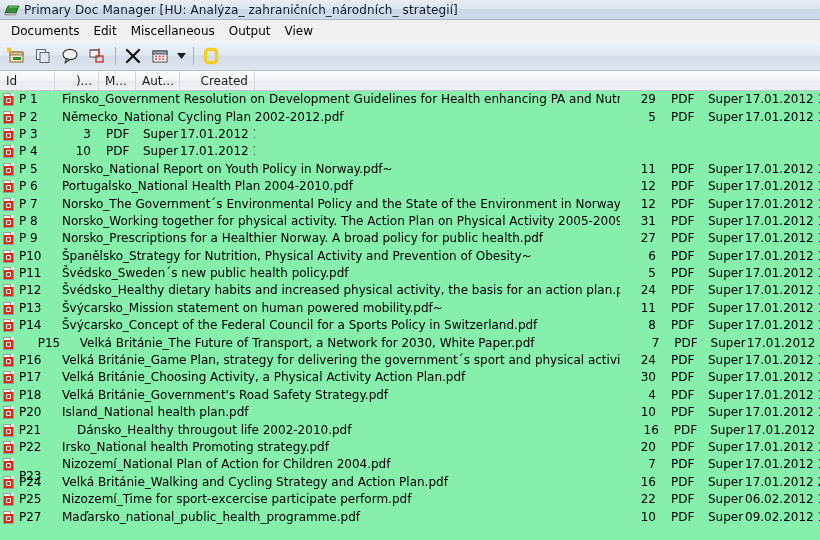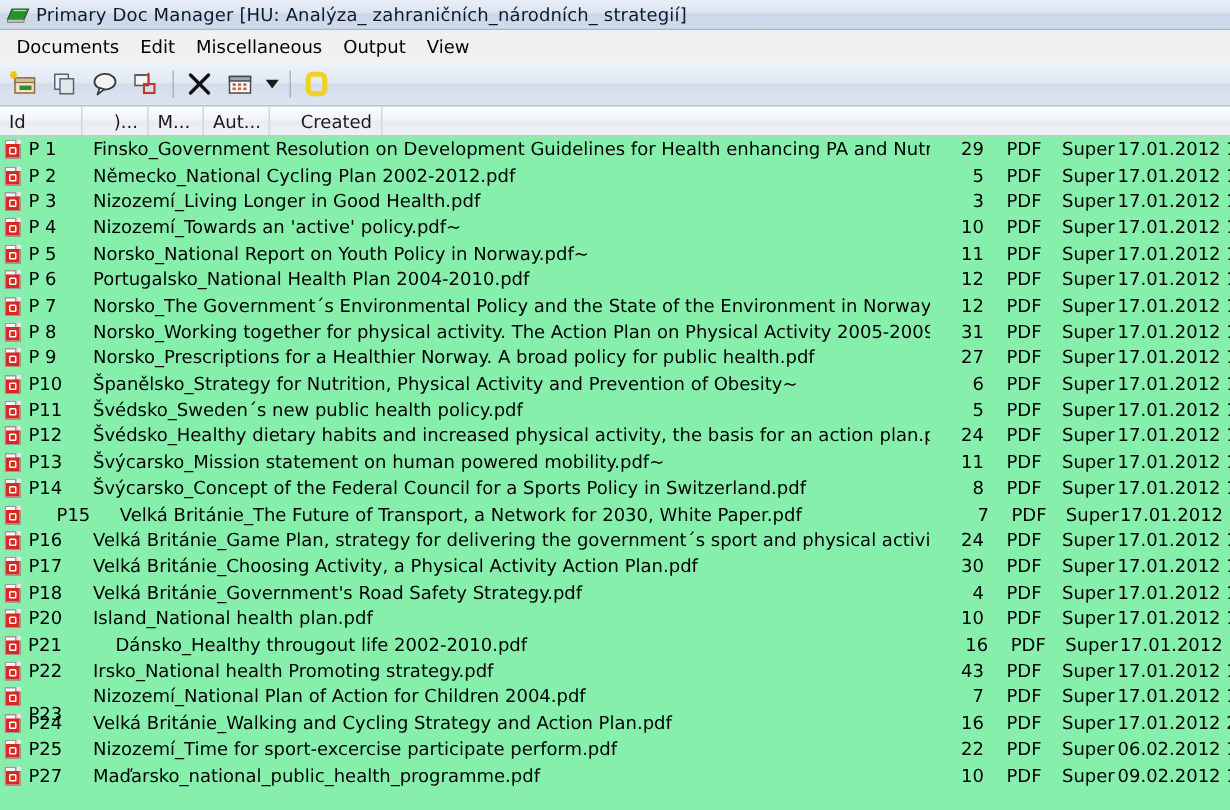--- a/index.html
+++ b/index.html
@@ -346,36 +346,34 @@
         </div>
         <div class="row">
           <div class="cell c-icon">
             <span class="pdf-ico">
               <span class="page"></span>
               <span class="fold"></span>
               <span class="mark"></span>
             </span>
           </div>
           <div class="cell c-id" style="width: 39px;">P 3</div>
-          <div class="cell c-name" style="width: 565px;">Nizozemí_Living Longer in Good Health.pdf</div>
           <div class="cell c-num" style="width: 44px;">3</div>
           <div class="cell c-m" style="width: 37px;">PDF</div>
           <div class="cell c-aut" style="width: 44px;">Super</div>
           <div class="cell c-created" style="width: 75px;">17.01.2012 18:37:57</div>
         </div>
         <div class="row">
           <div class="cell c-icon">
             <span class="pdf-ico">
               <span class="page"></span>
               <span class="fold"></span>
               <span class="mark"></span>
             </span>
           </div>
           <div class="cell c-id" style="width: 39px;">P 4</div>
-          <div class="cell c-name" style="width: 565px;">Nizozemí_Towards an 'active' policy.pdf~</div>
           <div class="cell c-num" style="width: 44px;">10</div>
           <div class="cell c-m" style="width: 37px;">PDF</div>
           <div class="cell c-aut" style="width: 44px;">Super</div>
           <div class="cell c-created" style="width: 75px;">17.01.2012 18:37:57</div>
         </div>
         <div class="row">
           <div class="cell c-icon">
             <span class="pdf-ico">
               <span class="page"></span>
               <span class="fold"></span>
@@ -617,21 +615,21 @@
         <div class="row">
           <div class="cell c-icon">
             <span class="pdf-ico">
               <span class="page"></span>
               <span class="fold"></span>
               <span class="mark"></span>
             </span>
           </div>
           <div class="cell c-id" style="width: 39px;">P22</div>
           <div class="cell c-name" style="width: 565px;">Irsko_National health Promoting strategy.pdf</div>
-          <div class="cell c-num" style="width: 44px;">43</div>
+          <div class="cell c-num" style="width: 44px;">20</div>
           <div class="cell c-m" style="width: 37px;">PDF</div>
           <div class="cell c-aut" style="width: 44px;">Super</div>
           <div class="cell c-created" style="width: 75px;">17.01.2012 18:37:57</div>
         </div>
         <div class="row">
           <div class="cell c-icon">
             <span class="pdf-ico">
               <span class="page"></span>
               <span class="fold"></span>
               <span class="mark"></span>

